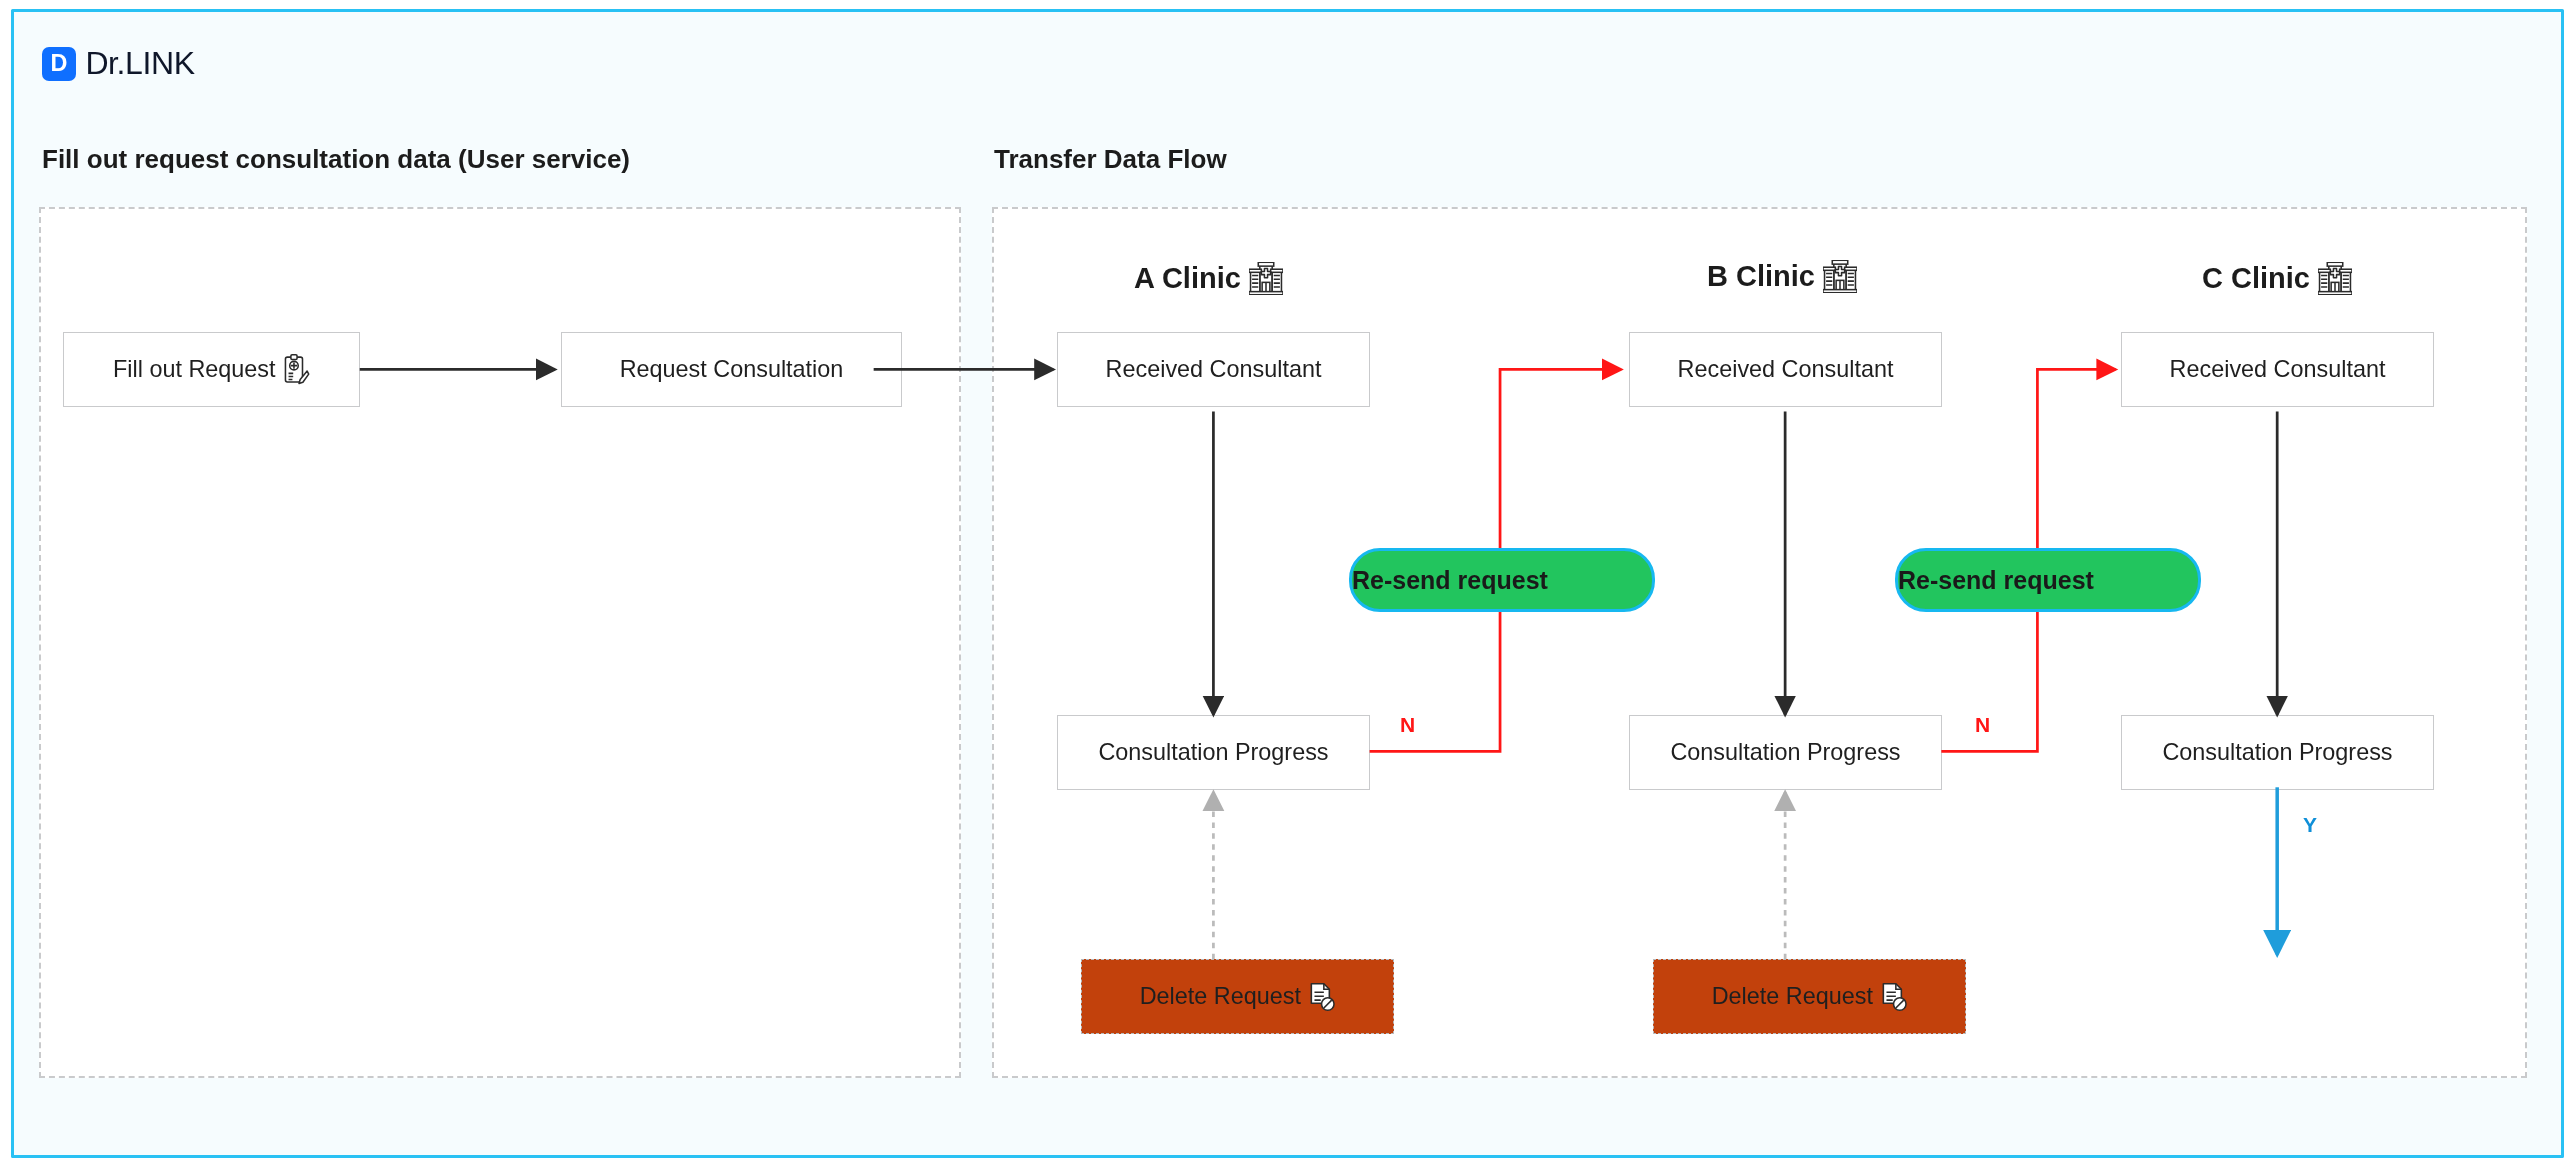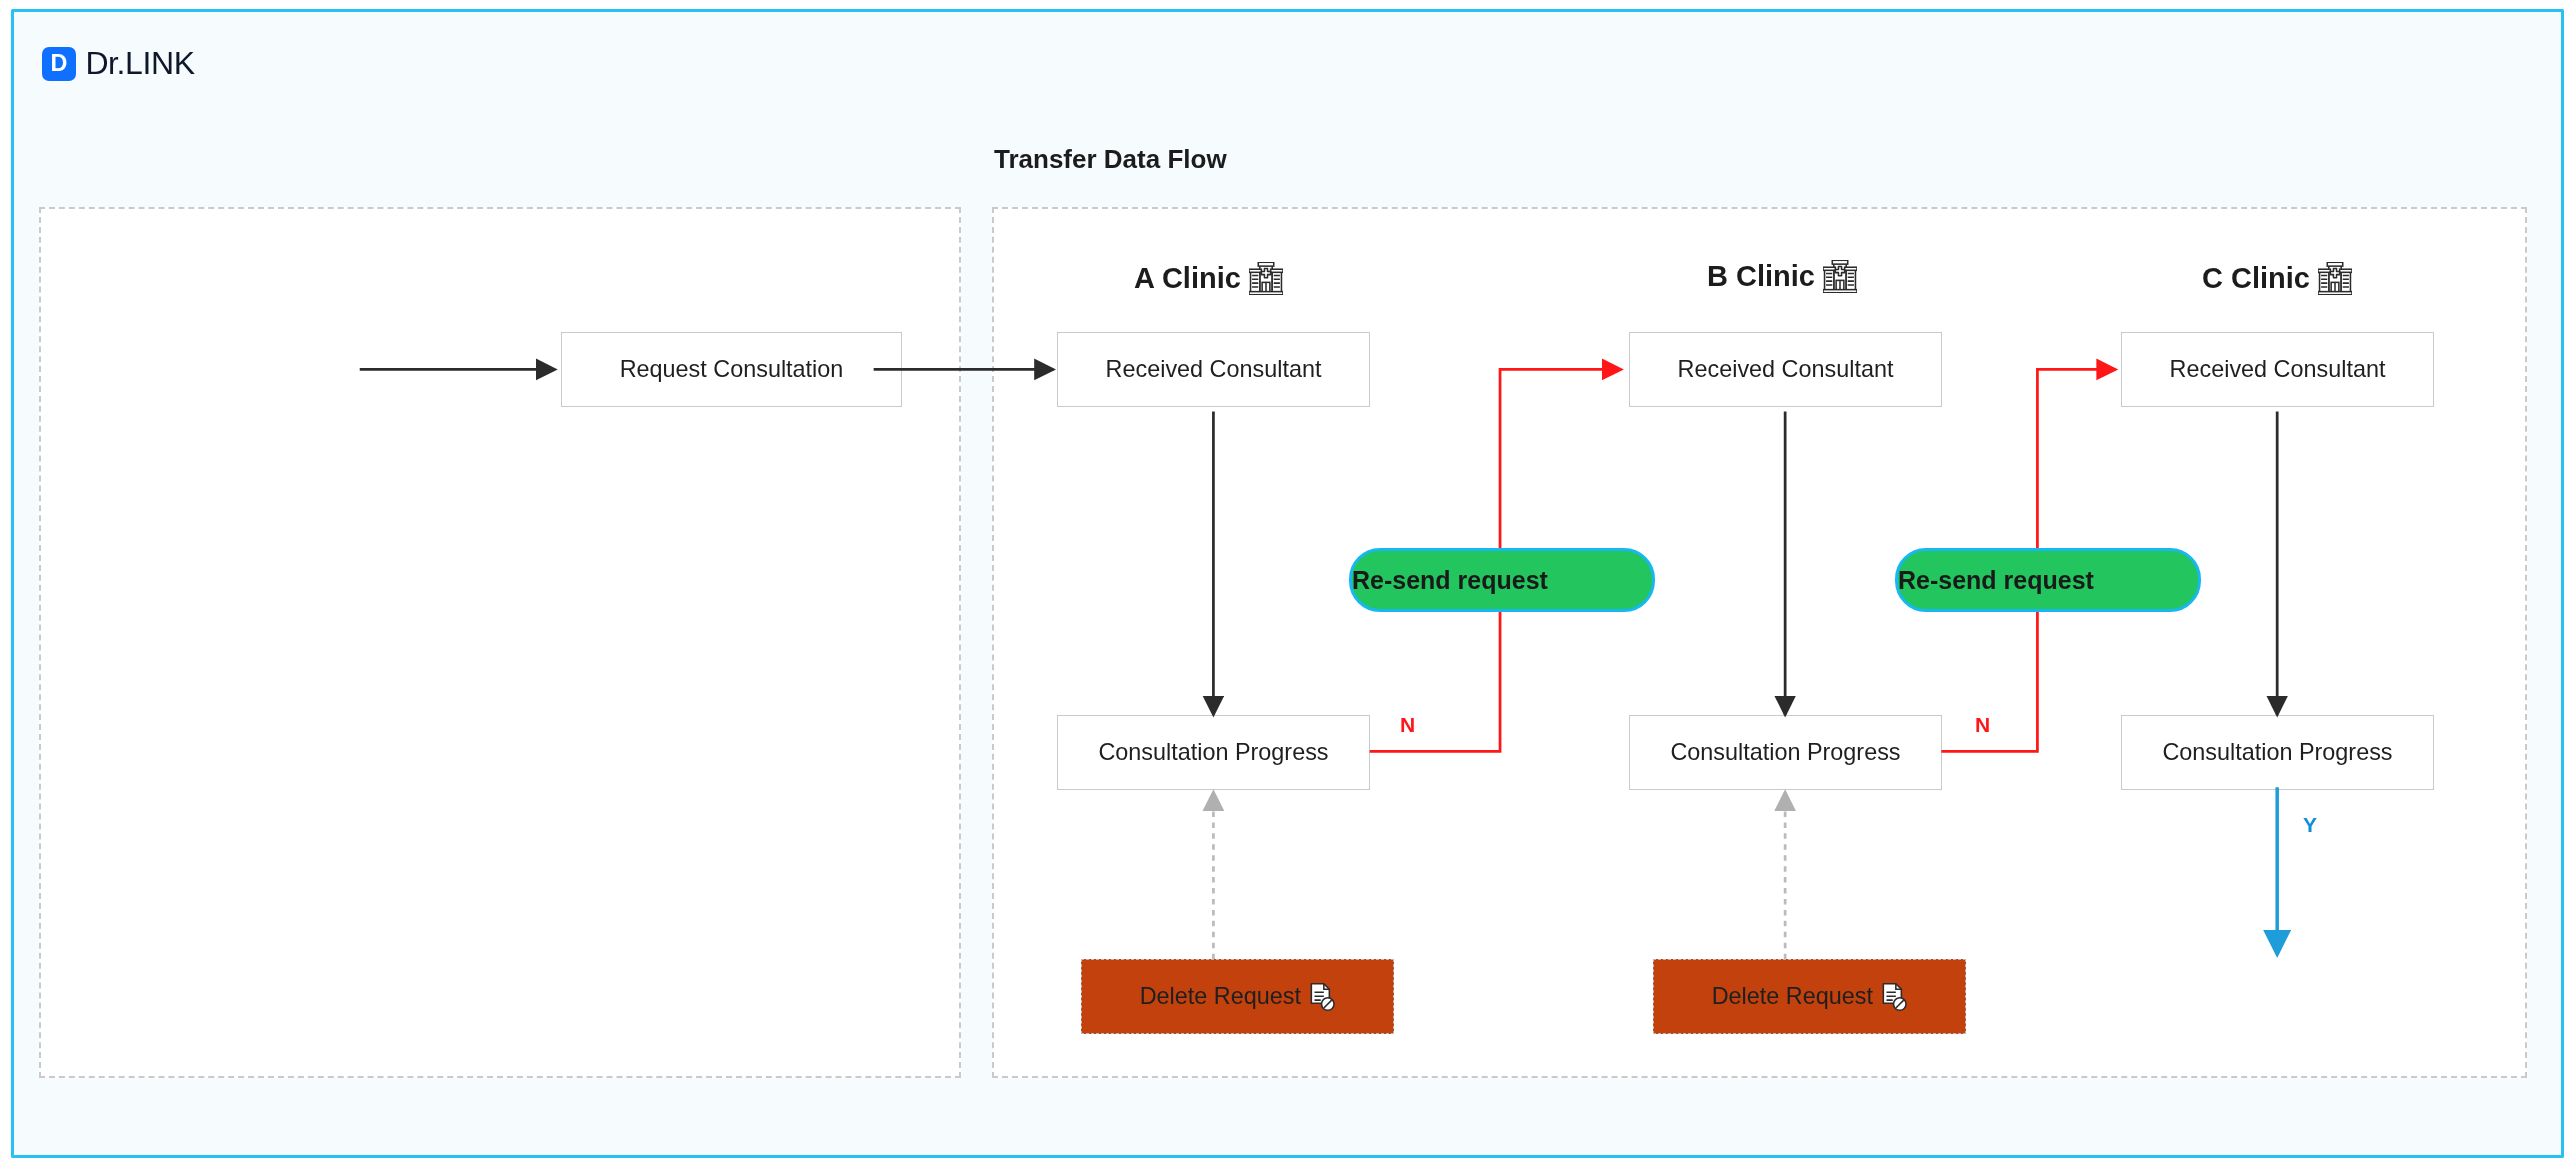--- a/index.html
+++ b/index.html
@@ -159,20 +159,21 @@
 
 <div id="root">
 
   <div id="outer-frame"></div>
 
   <div id="brand">
     <div id="brand-badge">D</div>
     <div id="brand-name">Dr.LINK</div>
   </div>
 
+  <div class="section-heading" id="heading-left">Fill out request consultation data (User service)</div>
   <div class="section-heading" id="heading-right">Transfer Data Flow</div>
 
   <div class="panel" id="panel-left"></div>
   <div class="panel" id="panel-right"></div>
 
   <svg id="wires" viewBox="0 0 3297 1498">
     <defs>
       <marker id="ah-black" markerWidth="10" markerHeight="10" refX="7" refY="4" orient="auto" markerUnits="strokeWidth">
         <path d="M0,0 L8,4 L0,8 z" fill="#2b2b2b"></path>
       </marker>
@@ -201,20 +202,33 @@
 
     <path d="M 2485 962 L 2608 962 L 2608 473 L 2708 473" fill="none" stroke="#ff1616" stroke-width="3.5" marker-end="url(#ah-red)"></path>
 
     <line x1="2915" y1="1008" x2="2915" y2="1222" stroke="#1f9ddb" stroke-width="4.5" marker-end="url(#ah-blue)"></line>
 
     <line x1="1553" y1="1228" x2="1553" y2="1014" stroke="#bbbbbb" stroke-width="3.5" stroke-dasharray="7 7" marker-end="url(#ah-gray)"></line>
 
     <line x1="2285" y1="1228" x2="2285" y2="1014" stroke="#bbbbbb" stroke-width="3.5" stroke-dasharray="7 7" marker-end="url(#ah-gray)"></line>
   </svg>
 
+  <div class="node" id="node-fillout" style="left:63px; top:332px; width:297px; height:75px;">
+    <span>Fill out Request</span>
+    <span>
+      <svg class="icon-svg" width="26.6" height="31" viewBox="0 0 34 40">
+        <rect x="3" y="4" width="22" height="32" rx="2.5" fill="#fff" stroke="#2b2b2b" stroke-width="2"></rect>
+        <rect x="10" y="1" width="8" height="6" rx="1.5" fill="#fff" stroke="#2b2b2b" stroke-width="2"></rect>
+        <path d="M14 11 v8 M10 15 h8" stroke="#2b2b2b" stroke-width="2" fill="none"></path>
+        <circle cx="14" cy="15" r="5.5" fill="none" stroke="#2b2b2b" stroke-width="2"></circle>
+        <path d="M7 25 h6 M7 29 h6 M7 33 h5" stroke="#2b2b2b" stroke-width="2"></path>
+        <path d="M31 22 L22 33 l-1.5 5 l5 -1.5 L33 26 z" fill="#fff" stroke="#2b2b2b" stroke-width="2" stroke-linejoin="round"></path>
+      </svg>
+    </span>
+  </div>
 
   <div class="node" id="node-request-consultation" style="left:561px; top:332px; width:341px; height:75px;">
     <span>Request Consultation</span>
   </div>
 
   <div class="clinic-label" style="left:1134px; top:262px;">
     <span>A Clinic</span>
     <span>
       <svg class="icon-svg" width="34" height="33" viewBox="0 0 44 42">
         <rect x="14" y="2" width="16" height="38" fill="#fff" stroke="#2b2b2b" stroke-width="2"></rect>

